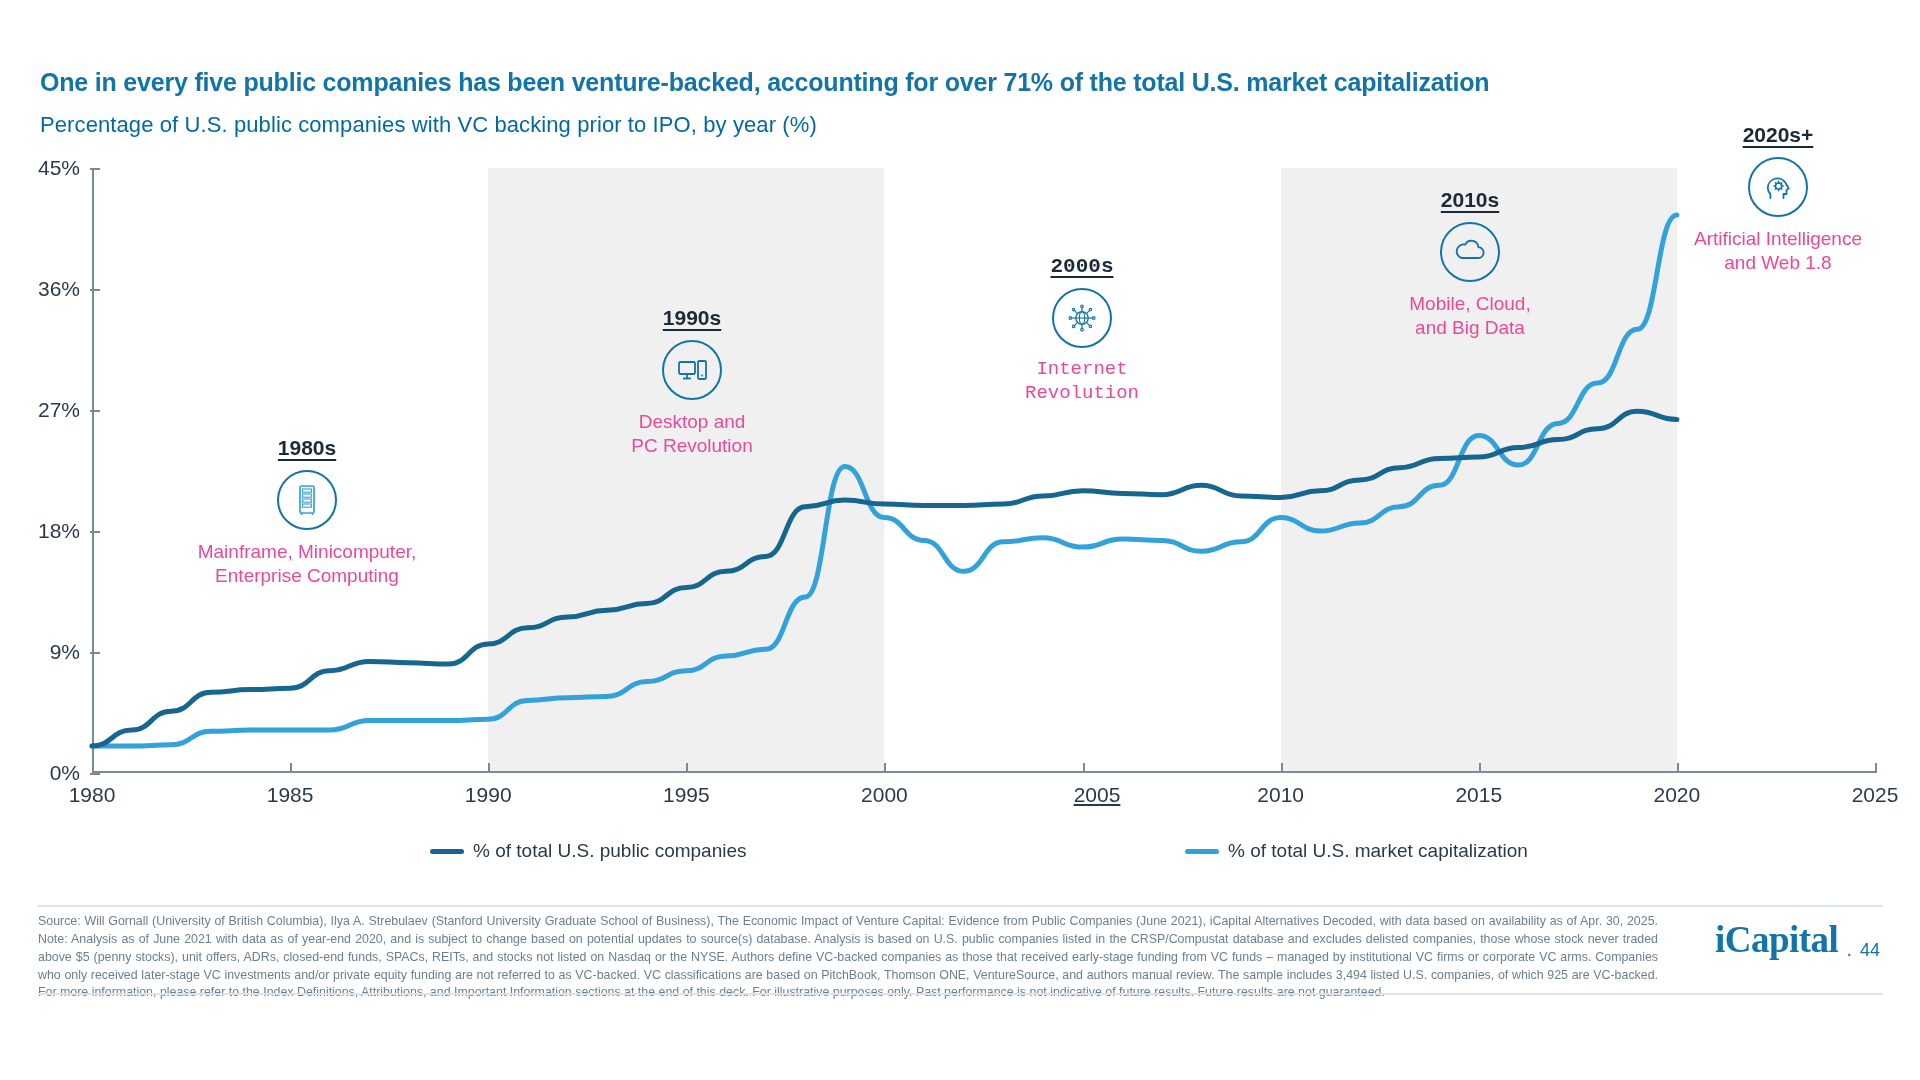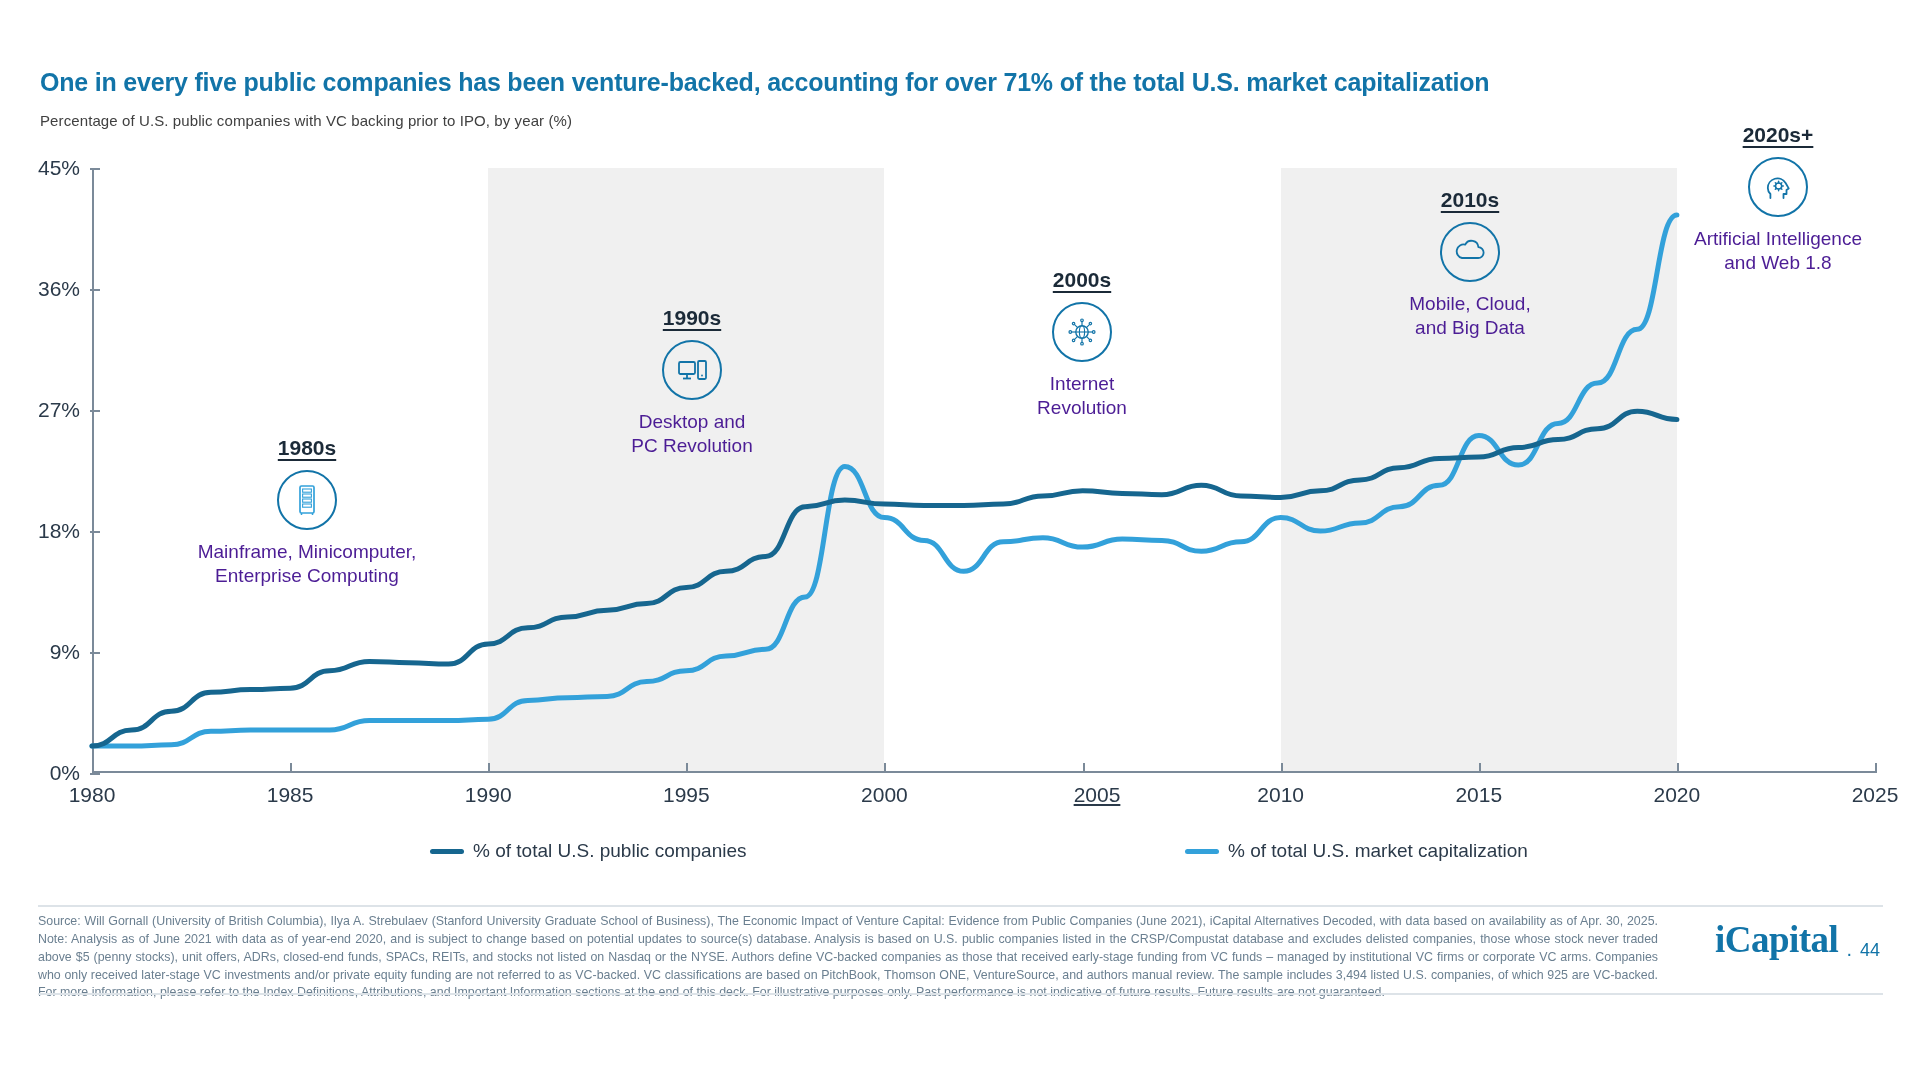--- a/index.html
+++ b/index.html
@@ -14,21 +14,21 @@
   .slide{position:absolute;inset:0;}
 
   
   .title{
     position:absolute;left:40px;top:68px;
     font-size:25px;font-weight:700;color:#1274a8;letter-spacing:-0.2px;
     white-space:nowrap;
   }
   .subtitle{
     position:absolute;left:40px;top:112px;
-    font-size:15px;font-weight:400;color:#404040;letter-spacing:0.1px;
+    font-size:22px;font-weight:400;color:#0369a1;letter-spacing:0.1px;
     white-space:nowrap;
   }
 
   
   .plot{
     position:absolute;
     left:92px;top:168px;
     width:1783px;height:605px;
   }
   .band{position:absolute;top:0;bottom:0;background:#f0f0f0;}
@@ -71,21 +71,21 @@
     margin-bottom:10px;white-space:nowrap;
   }
   .era-icon{
     width:56px;height:56px;margin:0 auto 10px auto;
     border:2.5px solid #1274a8;border-radius:50%;
     display:flex;align-items:center;justify-content:center;
     background:transparent;
   }
   .era-icon svg{display:block;}
   .era-caption{
-    font-size:19px;color:#4c1d95;line-height:1.24;white-space:nowrap;
+    font-size:19px;color:#ec4899;line-height:1.24;white-space:nowrap;
   }
 
   
   .legend{
     position:absolute;left:0;right:0;top:840px;height:30px;padding-left:31px;
   }
   .legend-item{
     position:absolute;display:flex;align-items:center;gap:9px;
     font-size:19px;color:#2b3a4a;white-space:nowrap;
   }
@@ -195,21 +195,21 @@
           <line x1="12" y1="21" x2="12" y2="25" stroke="#1274a8" stroke-width="1.8"></line>
           <line x1="8" y1="25.5" x2="16" y2="25.5" stroke="#1274a8" stroke-width="1.8"></line>
           <rect x="23" y="8" width="8" height="18" rx="1.2" fill="none" stroke="#1274a8" stroke-width="1.8"></rect>
           <circle cx="27" cy="22.5" r="0.9" fill="#1274a8"></circle>
         </svg>
       </div>
       <div class="era-caption">Desktop and</div>
       <div class="era-caption">PC Revolution</div>
     </div>
 
-    <div class="era" style="left:990px;top:100px;">
+    <div class="era" style="left:990px;top:87px;font-family:Liberation Mono, monospace;">
       <div class="era-title">2000s</div>
       <div class="era-icon">
         <svg width="36" height="36" viewBox="0 0 36 36">
           <circle cx="18" cy="18" r="6.2" fill="none" stroke="#1274a8" stroke-width="1.4"></circle>
           <ellipse cx="18" cy="18" rx="2.6" ry="6.2" fill="none" stroke="#1274a8" stroke-width="1.1"></ellipse>
           <line x1="11.8" y1="18" x2="24.2" y2="18" stroke="#1274a8" stroke-width="1.1"></line>
           <g stroke="#1274a8" stroke-width="1.2" fill="none">
             <line x1="18" y1="11.8" x2="18" y2="7.5"></line>
               <circle cx="18" cy="6.3" r="1.3"></circle>
             <line x1="18" y1="24.2" x2="18" y2="28.5"></line>

